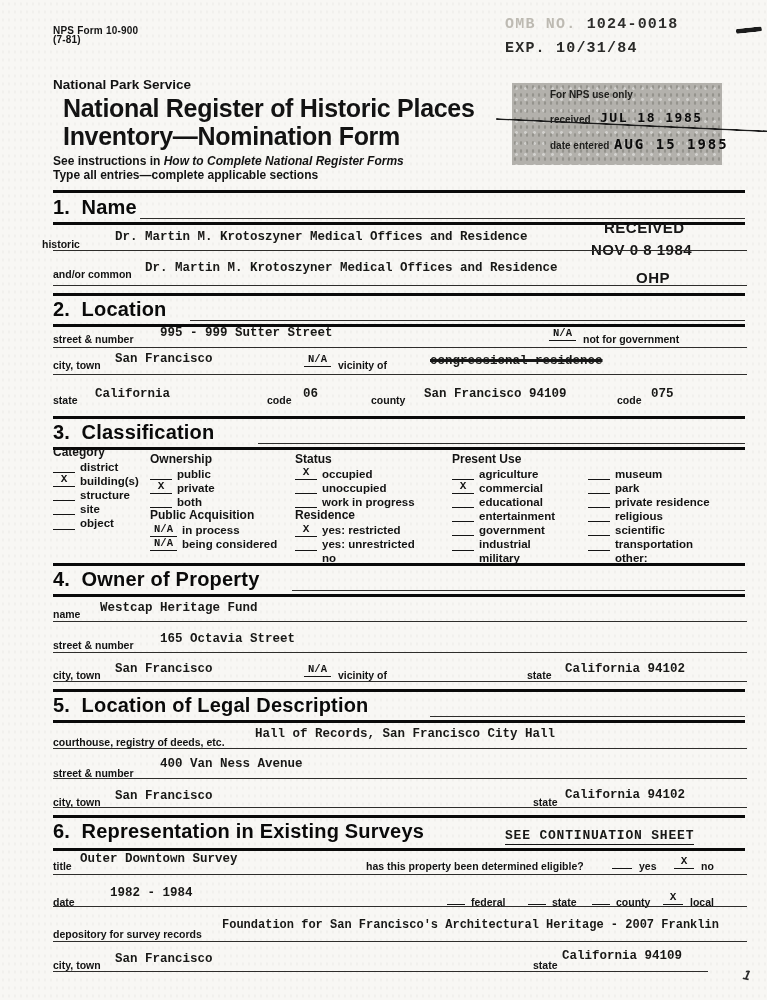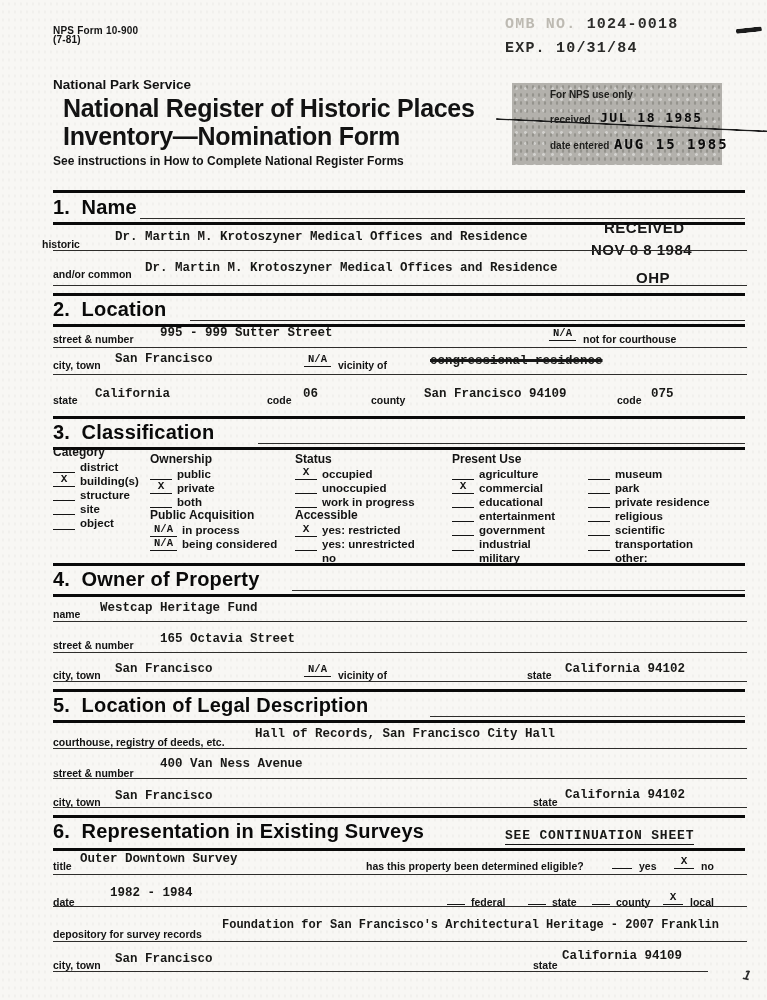--- a/index.html
+++ b/index.html
@@ -6,21 +6,21 @@
   .page{position:relative;width:767px;height:1000px;margin:0 auto;background:#f8f7f4;
     background-image:radial-gradient(rgba(60,60,55,.035) 1px, transparent 1.4px);
     background-size:6px 8px;
     font-family:"Liberation Sans",sans-serif;color:#131313;overflow:hidden;}
   .t{position:absolute;white-space:nowrap;}
   .small{font-size:10px;font-weight:700;letter-spacing:.2px;}
   .dept{font-size:15px;font-weight:700;}
   .agency{font-size:13.5px;font-weight:700;}
   .title{font-size:25px;font-weight:700;letter-spacing:-0.3px;margin-left:10px;}
   .instr{font-size:12px;font-weight:700;}
-  .instr .it{text-align:center;}
+  .instr .it{font-style:italic;text-align:center;}
   .lbl{font-size:10.5px;font-weight:700;}
   .typed{font-family:"Liberation Mono","DejaVu Sans Mono",monospace;font-weight:700;font-size:12.5px;color:#181816;}
   .heading{font-size:20px;font-weight:700;letter-spacing:.2px;color:#0a0a0a;}
   .hrule{position:absolute;left:53px;width:692px;border-top:3.6px solid #0a0a0a;}
   .fline{position:absolute;border-top:1.7px solid #2e2d2b;}
   .bline{position:absolute;border-top:1.7px solid #2e2d2b;}
   .blank{display:inline-block;width:22px;border-bottom:1.7px solid #151515;text-align:center;
     font-family:"Liberation Mono","DejaVu Sans Mono",monospace;font-weight:700;font-size:11px;line-height:10px;height:12px;}
   .blank.na{width:27px;font-size:10.5px;}
   .col{position:absolute;}
@@ -55,20 +55,21 @@
   </div>
   <div class="t omb" style="left:505px;top:40px;color:#2a2a28">EXP. 10/31/84</div>
   <div class="pen" style="left:736px;top:29px;width:26px;border-top-width:5px;transform:rotate(-6deg)"></div>
 
   <div class="t agency" style="left:53px;top:77px">National Park Service</div>
   <div class="t title" style="left:53px;top:94px">National Register of Historic Places</div>
   <div class="t title" style="left:53px;top:122px">Inventory—Nomination Form</div>
   <div class="t instr" style="left:53px;top:154px">
     <span>See instructions in </span><span class="it">How to Complete National Register Forms</span>
   </div>
+  <div class="t instr" style="left:53px;top:168px">Type all entries—complete applicable sections</div>
 
   <div class="npsbox">
     <div class="boxlbl" style="left:38px;top:6px">For NPS use only</div>
     <div class="boxlbl" style="left:38px;top:31px">received</div>
     <div class="t stampB" style="left:88px;top:27px">JUL 18 1985</div>
     <div class="boxlbl" style="left:38px;top:57px">date entered</div>
     <div class="t stampC" style="left:102px;top:53px">AUG 15 1985</div>
   </div>
   <div class="pen" style="left:496px;top:118px;width:274px;transform:rotate(2.6deg)"></div>
 
@@ -90,21 +91,21 @@
   <div class="fline" style="left:53px;top:285px;width:694px"></div>
 
   <div class="hrule" style="top:293px"></div>
   <div class="t heading" style="left:53px;top:298px">2.&nbsp;&nbsp;Location</div>
   <div class="bline" style="left:190px;top:320px;width:555px"></div>
   <div class="hrule" style="top:324px;border-top-width:3px"></div>
 
   <div class="t lbl" style="left:53px;top:333px">street &amp; number</div>
   <div class="t typed" style="left:160px;top:326px">995 - 999 Sutter Street</div>
   <span class="t blank na" style="left:549px;top:328px">N/A</span>
-  <div class="t lbl" style="left:583px;top:333px">not for courthouse</div>
+  <div class="t lbl" style="left:583px;top:333px">not for government</div>
   <div class="fline" style="left:53px;top:347px;width:694px"></div>
 
   <div class="t lbl" style="left:53px;top:359px">city, town</div>
   <div class="t typed" style="left:115px;top:352px">San Francisco</div>
   <span class="t blank na" style="left:304px;top:354px">N/A</span>
   <div class="t lbl" style="left:338px;top:359px">vicinity of</div>
   <div class="t typed struck" style="left:430px;top:354px">congressional residence</div>
   <div class="fline" style="left:53px;top:374px;width:694px"></div>
 
   <div class="t lbl" style="left:53px;top:394px">state</div>
@@ -177,21 +178,21 @@
         <span class="clabel">occupied</span>
       </div>
     <div class="crow">
         <span class="blank"></span>
         <span class="clabel">unoccupied</span>
       </div>
     <div class="crow">
         <span class="blank"></span>
         <span class="clabel">work in progress</span>
       </div>
-    <div class="ctitle">Accessible</div>
+    <div class="ctitle">Residence</div>
     <div class="crow">
         <span class="blank">X</span>
         <span class="clabel">yes: restricted</span>
       </div>
     <div class="crow">
         <span class="blank"></span>
         <span class="clabel">yes: unrestricted</span>
       </div>
     <div class="crow">
         <span class="blank"></span>

